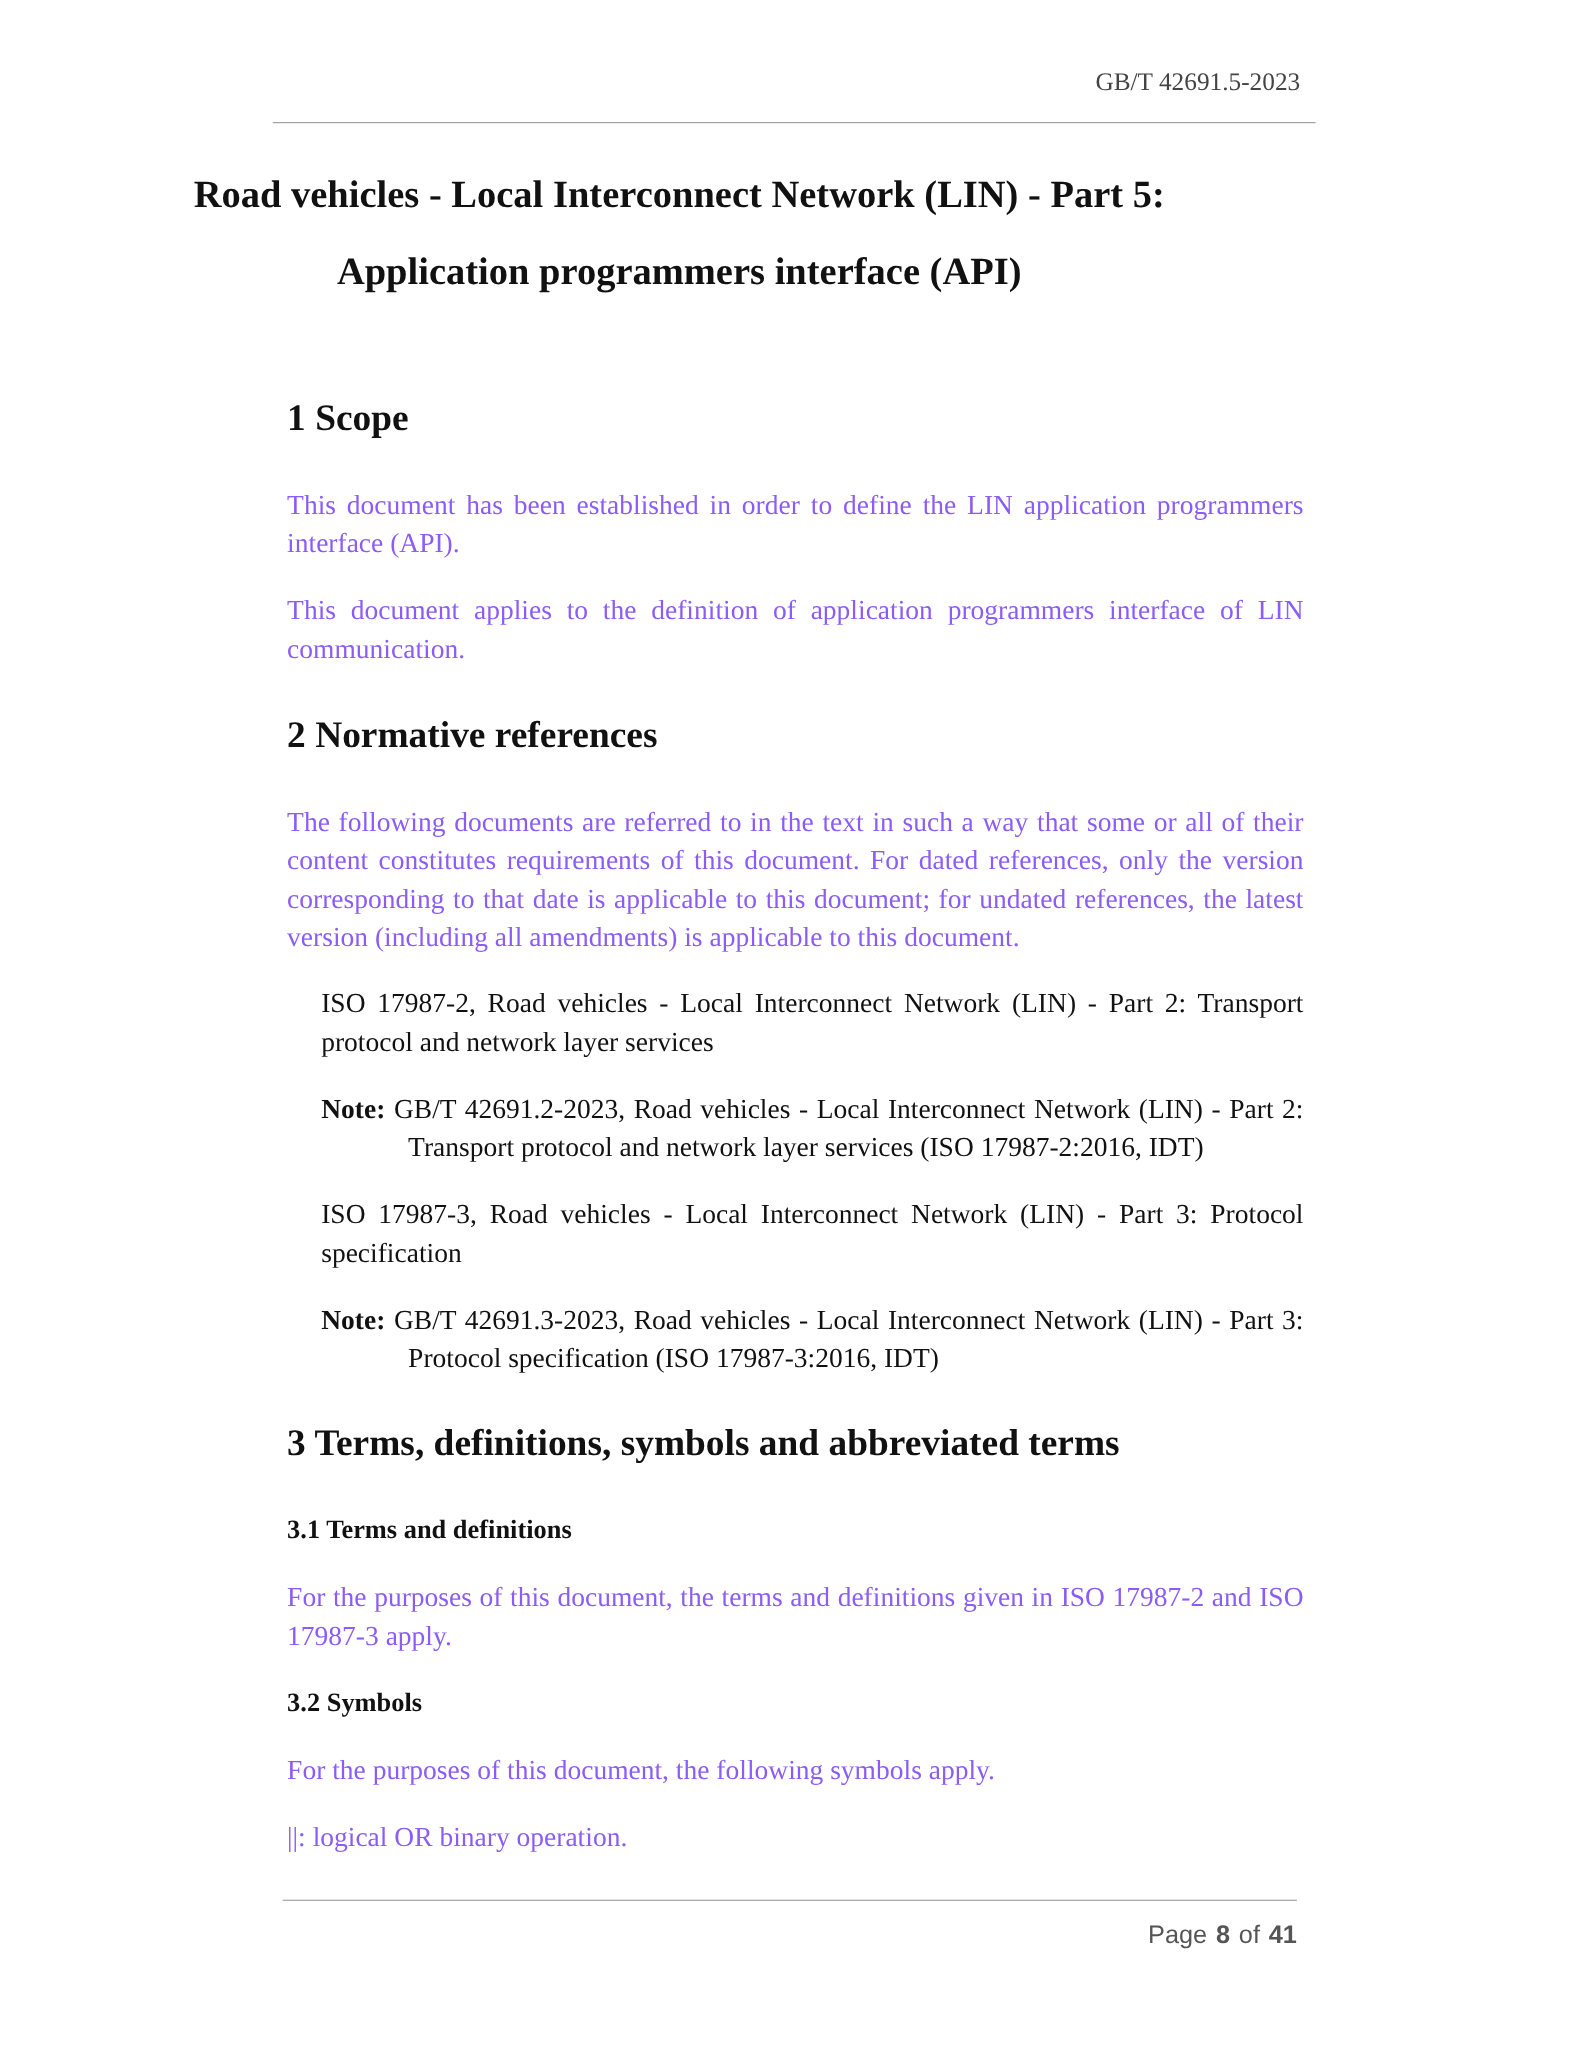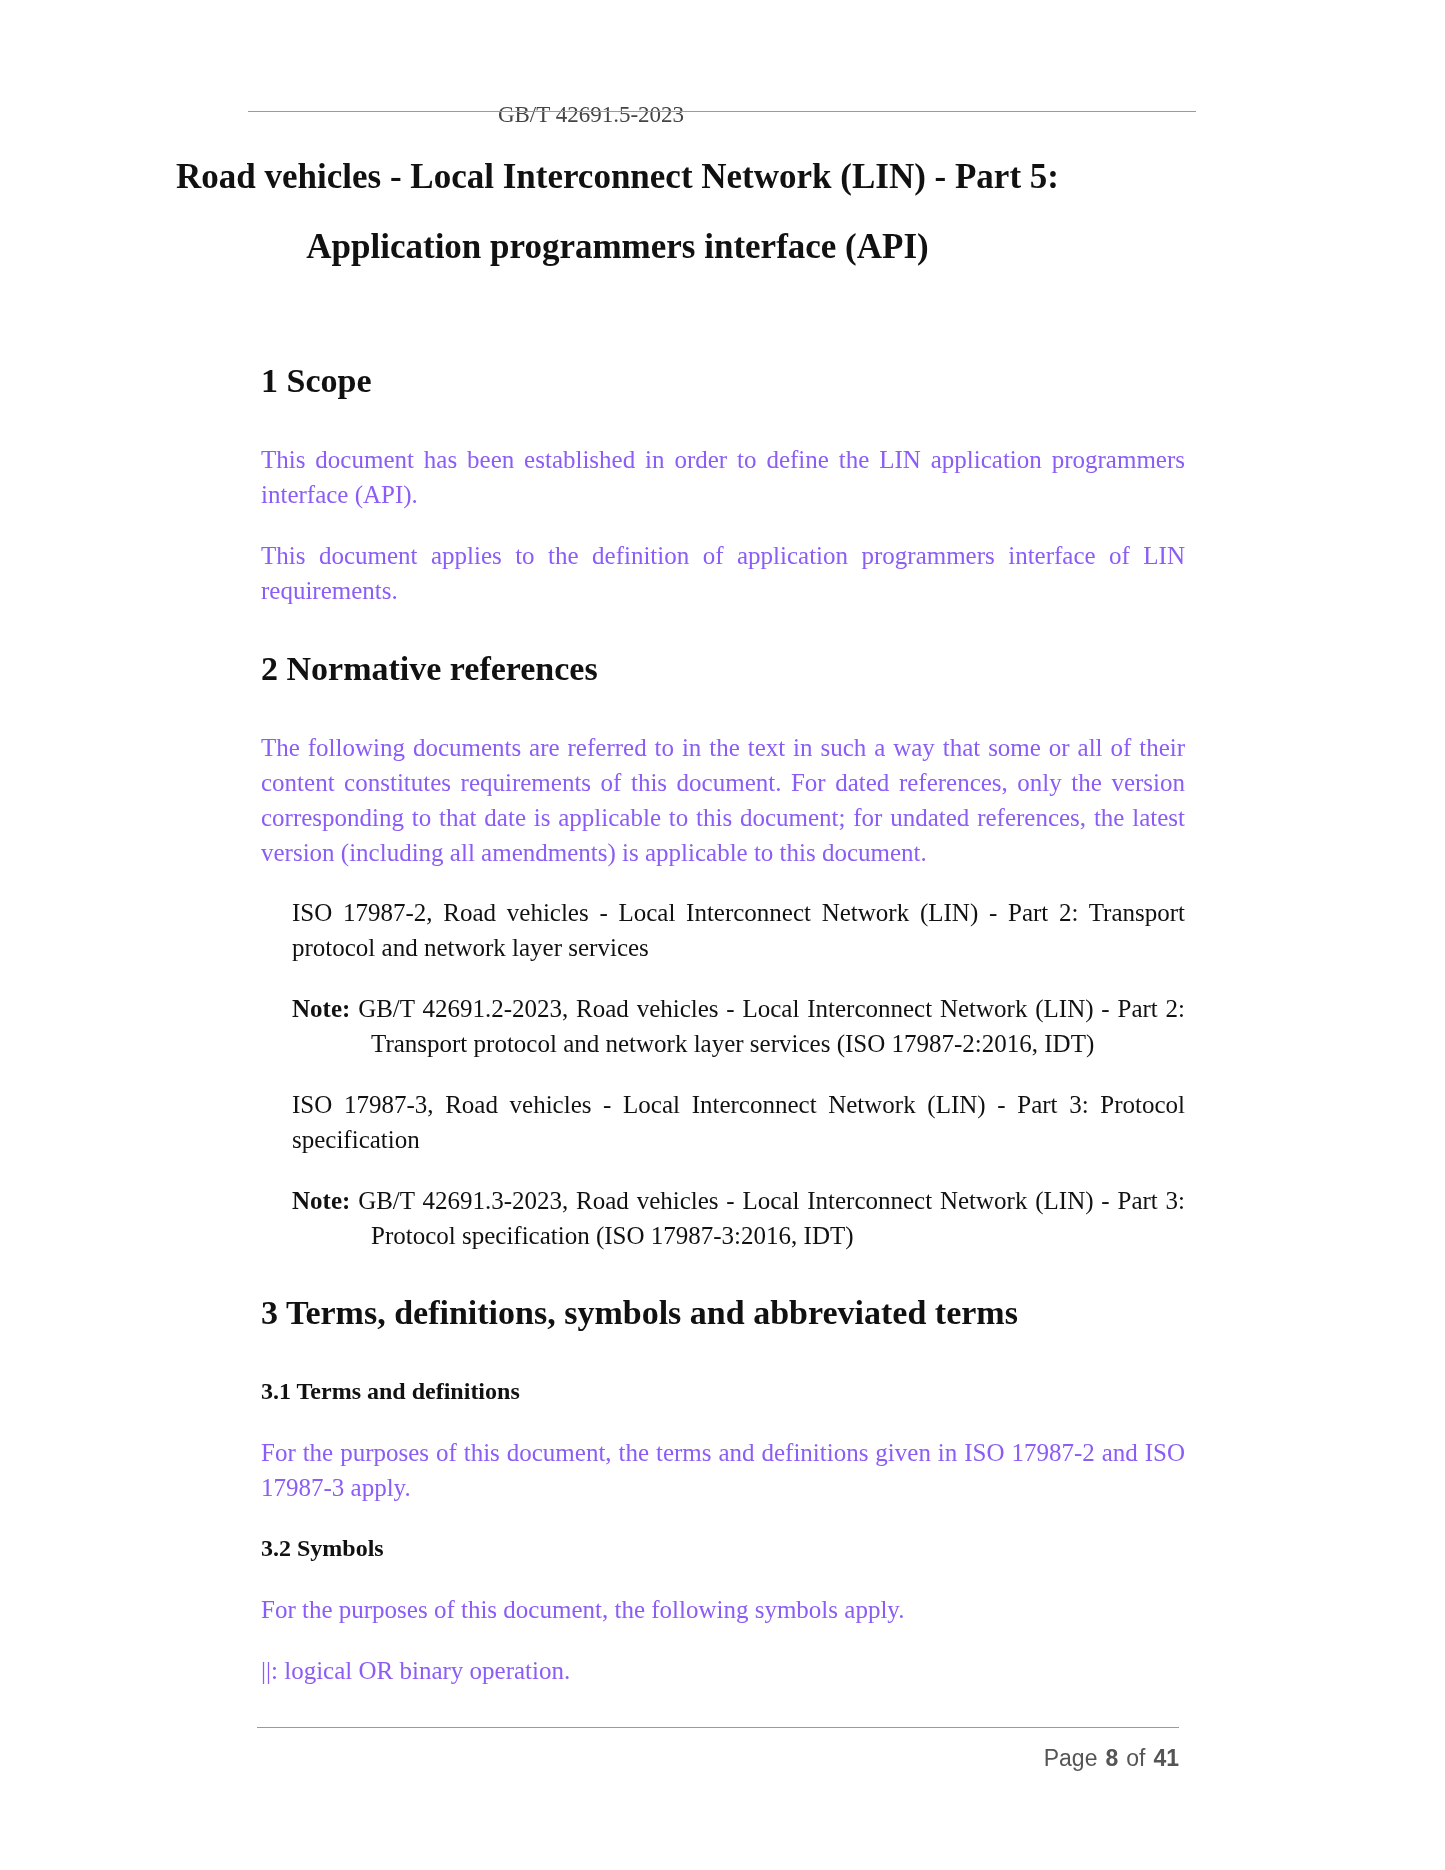--- a/index.html
+++ b/index.html
@@ -1,19 +1,19 @@
 <!DOCTYPE html>
 <html><head>
 <meta charset="utf-8">
 <style>
   html, body { margin: 0; padding: 0; background: #ffffff; }
   body { width: 1445px; height: 1870px; position: relative; overflow: hidden;
          font-family: "Liberation Serif", serif; color: #111; }
-  .hdr { position: absolute; top: 62px; left: 0; width: 1182px; text-align: center;
-         font-size: 23px; color: #444; margin-top: 40px; }
+  .hdr { position: absolute; top: 62px; left: 0; width: 1182px; text-align: right;
+         font-size: 23px; color: #444; }
   .hdr-rule { position: absolute; top: 111px; left: 248px; width: 948px; height: 0;
               border-top: 1.5px solid #9a9a9a; }
   .title { position: absolute; left: 0; width: 1235px; text-align: center;
            font-weight: bold; font-size: 35px; color: #111; }
   .t1 { top: 157px; }
   .t2 { top: 227px; }
   .h1 { position: absolute; left: 261px; font-weight: bold; font-size: 34px; color: #111; }
   .h2 { position: absolute; left: 261px; font-weight: bold; font-size: 24px; color: #111; }
   .p { position: absolute; left: 261px; width: 924px; font-size: 25px; line-height: 35px;
        text-align: justify; color: #8b5cf6; }
@@ -38,21 +38,21 @@
 <div>
   <div class="hdr">GB/T 42691.5-2023</div>
   <div class="hdr-rule"></div>
 </div>
 
 <div class="title t1">Road vehicles - Local Interconnect Network (LIN) - Part 5:</div>
 <div class="title t2">Application programmers interface (API)</div>
 
 <div class="h1" style="top:362px;">1 Scope</div>
 <div class="p" style="top:442px;">This document has been established in order to define the LIN application programmers interface (API).</div>
-<div class="p" style="top:538px;">This document applies to the definition of application programmers interface of LIN requirements.</div>
+<div class="p" style="top:538px;">This document applies to the definition of application programmers interface of LIN communication.</div>
 
 <div class="h1" style="top:650px;">2 Normative references</div>
 <div class="p" style="top:730px;">The following documents are referred to in the text in such a way that some or all of their content constitutes requirements of this document. For dated references, only the version corresponding to that date is applicable to this document; for undated references, the latest version (including all amendments) is applicable to this document.</div>
 
 <div class="ref" style="top:895px;">ISO 17987-2, Road vehicles - Local Interconnect Network (LIN) - Part 2: Transport protocol and network layer services</div>
 <div class="note" style="top:991px;">
   <b>Note:</b>
   <span>GB/T 42691.2-2023, Road vehicles - Local Interconnect Network (LIN) - Part 2: Transport protocol and network layer services (ISO 17987-2:2016, IDT)</span>
 </div>
 

